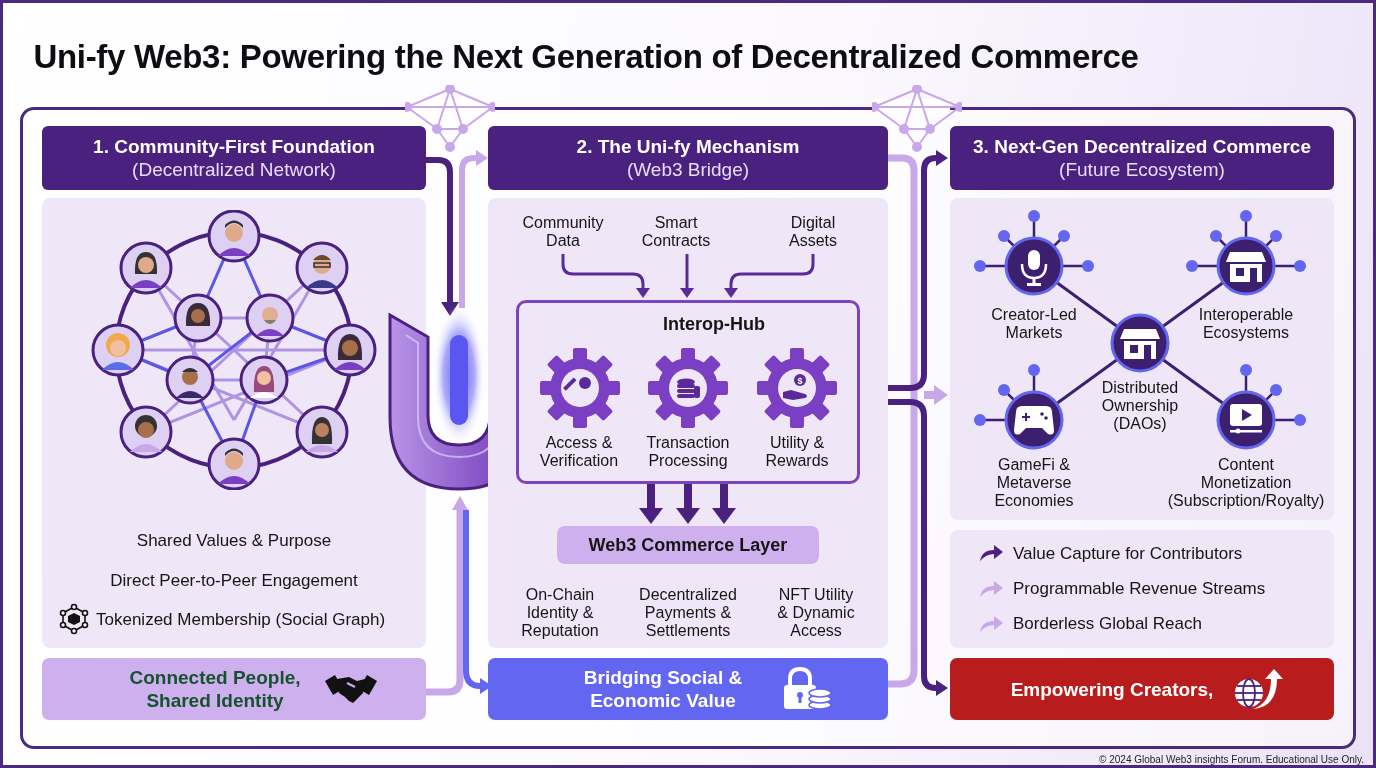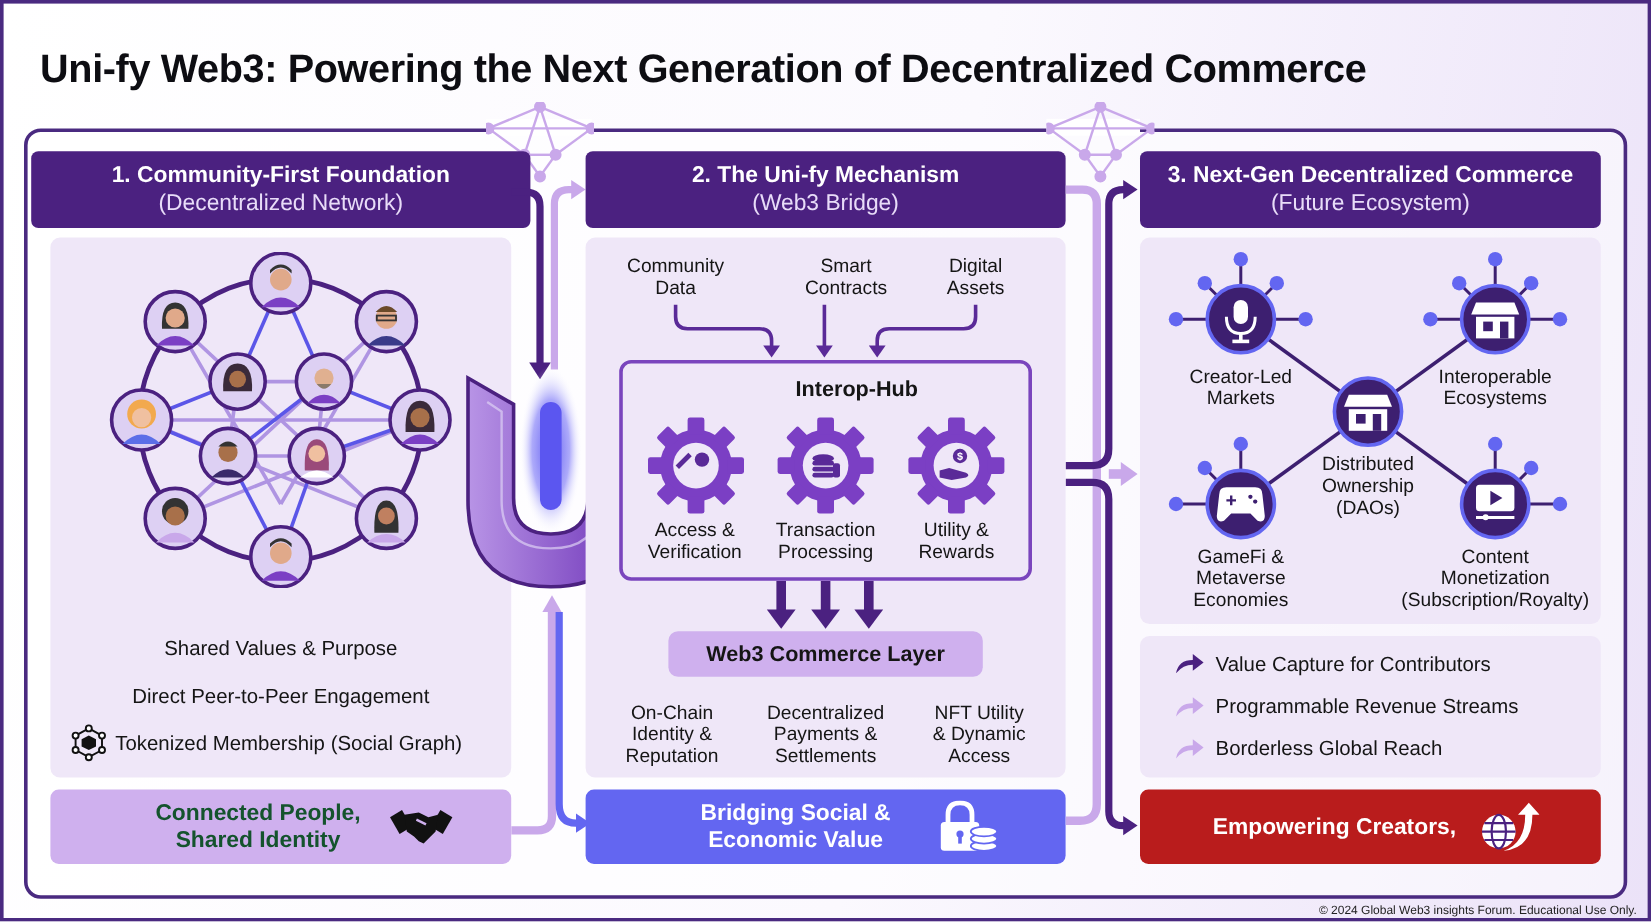--- a/index.html
+++ b/index.html
@@ -63,21 +63,21 @@
       <line x1="2" y1="22" x2="88" y2="22"></line>
     <circle cx="45" cy="4" r="4"></circle>
       <circle cx="2" cy="22" r="4"></circle>
       <circle cx="88" cy="22" r="4"></circle>
       <circle cx="32" cy="44" r="4"></circle>
       <circle cx="58" cy="44" r="4"></circle>
       <circle cx="45" cy="62" r="4"></circle>
   </g>
 </svg>
 
-<div class="hdr" style="left:26px;top:126px;width:416px">
+<div class="hdr" style="left:42px;top:126px;width:384px">
   <div class="l1">1. Community-First Foundation</div>
   <div class="l2">(Decentralized Network)</div>
 </div>
 <div class="panel" style="left:42px;top:198px;width:384px;height:450px"></div>
 
 <svg class="ic" style="left:88px;top:210px" width="292" height="280" viewBox="0 0 292 280">
   <circle cx="146" cy="140" r="118" fill="none" stroke="#4b2180" stroke-width="4"></circle>
   <g stroke="#a98ce0" stroke-width="3" fill="none" opacity="0.9">
     <line x1="58" y1="58" x2="146" y2="210"></line>
       <line x1="234" y1="58" x2="146" y2="210"></line>
@@ -239,21 +239,21 @@
 <div class="hdr" style="left:488px;top:126px;width:400px">
   <div class="l1">2. The Uni-fy Mechanism</div>
   <div class="l2">(Web3 Bridge)</div>
 </div>
 <div class="panel" style="left:488px;top:198px;width:400px;height:450px"></div>
 
 <div class="txt" style="left:508px;width:110px;top:214px">
     <div>Community</div>
     <div>Data</div>
   </div>
-<div class="txt" style="left:650px;width:110px;top:214px">
+<div class="txt" style="left:621px;width:110px;top:214px">
     <div>Smart</div>
     <div>Contracts</div>
   </div>
 <div class="txt" style="left:758px;width:110px;top:214px">
     <div>Digital</div>
     <div>Assets</div>
   </div>
 
 <svg class="ic" style="left:555px;top:252px" width="260" height="50" viewBox="0 0 260 50">
   <g fill="none" stroke="#5a2a98" stroke-width="3">

